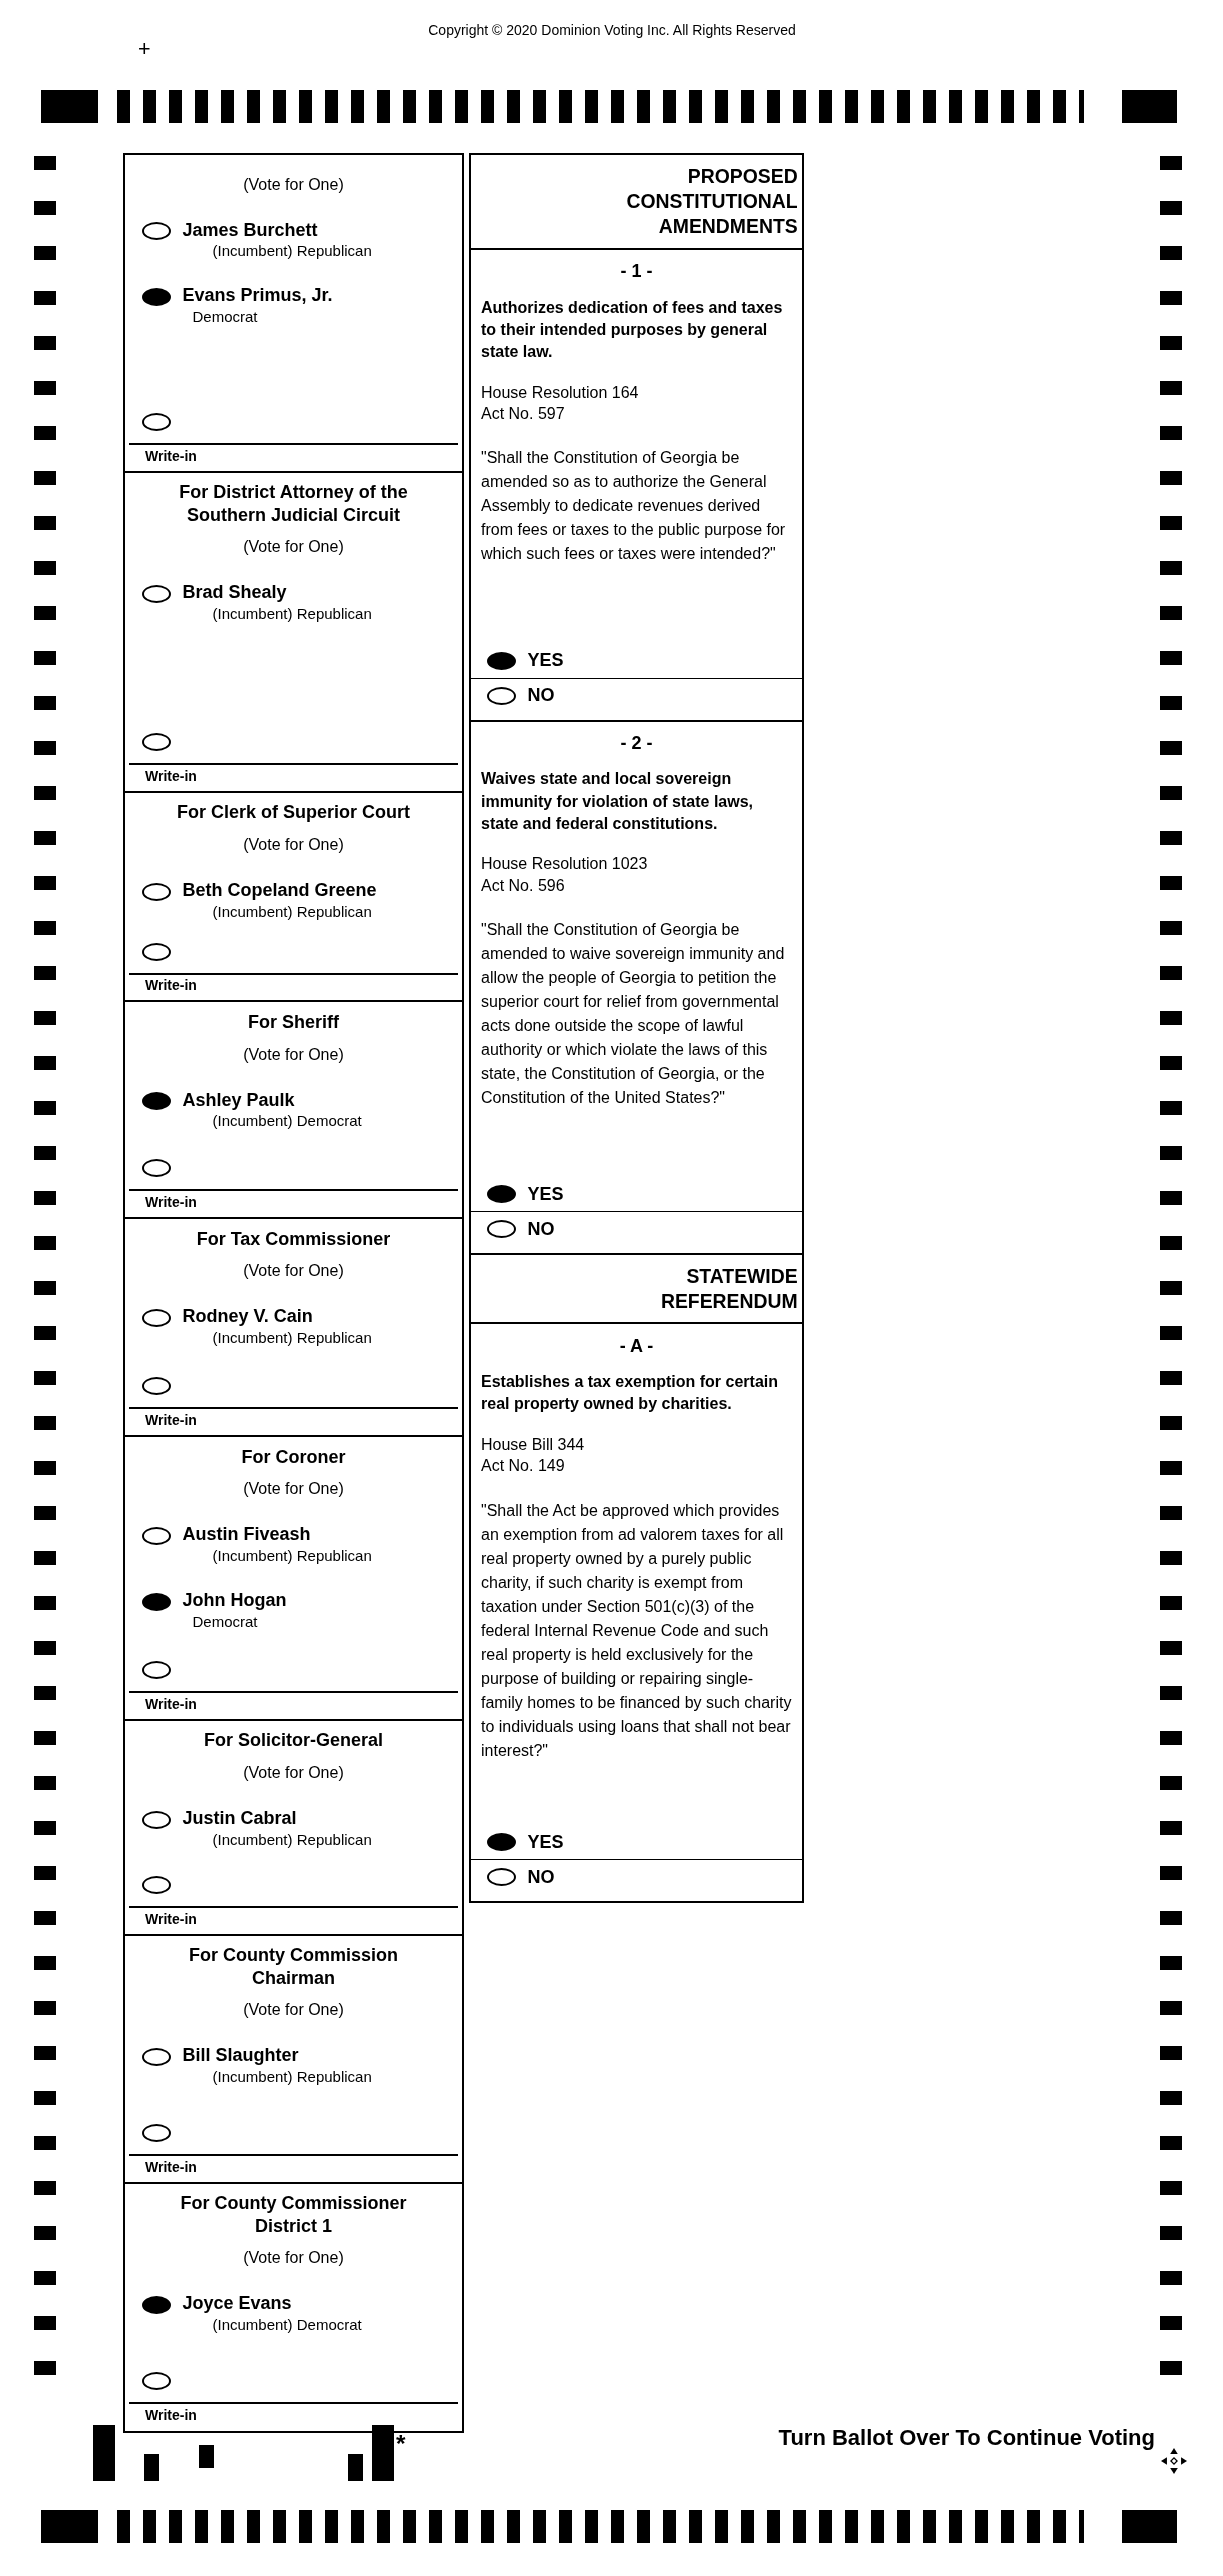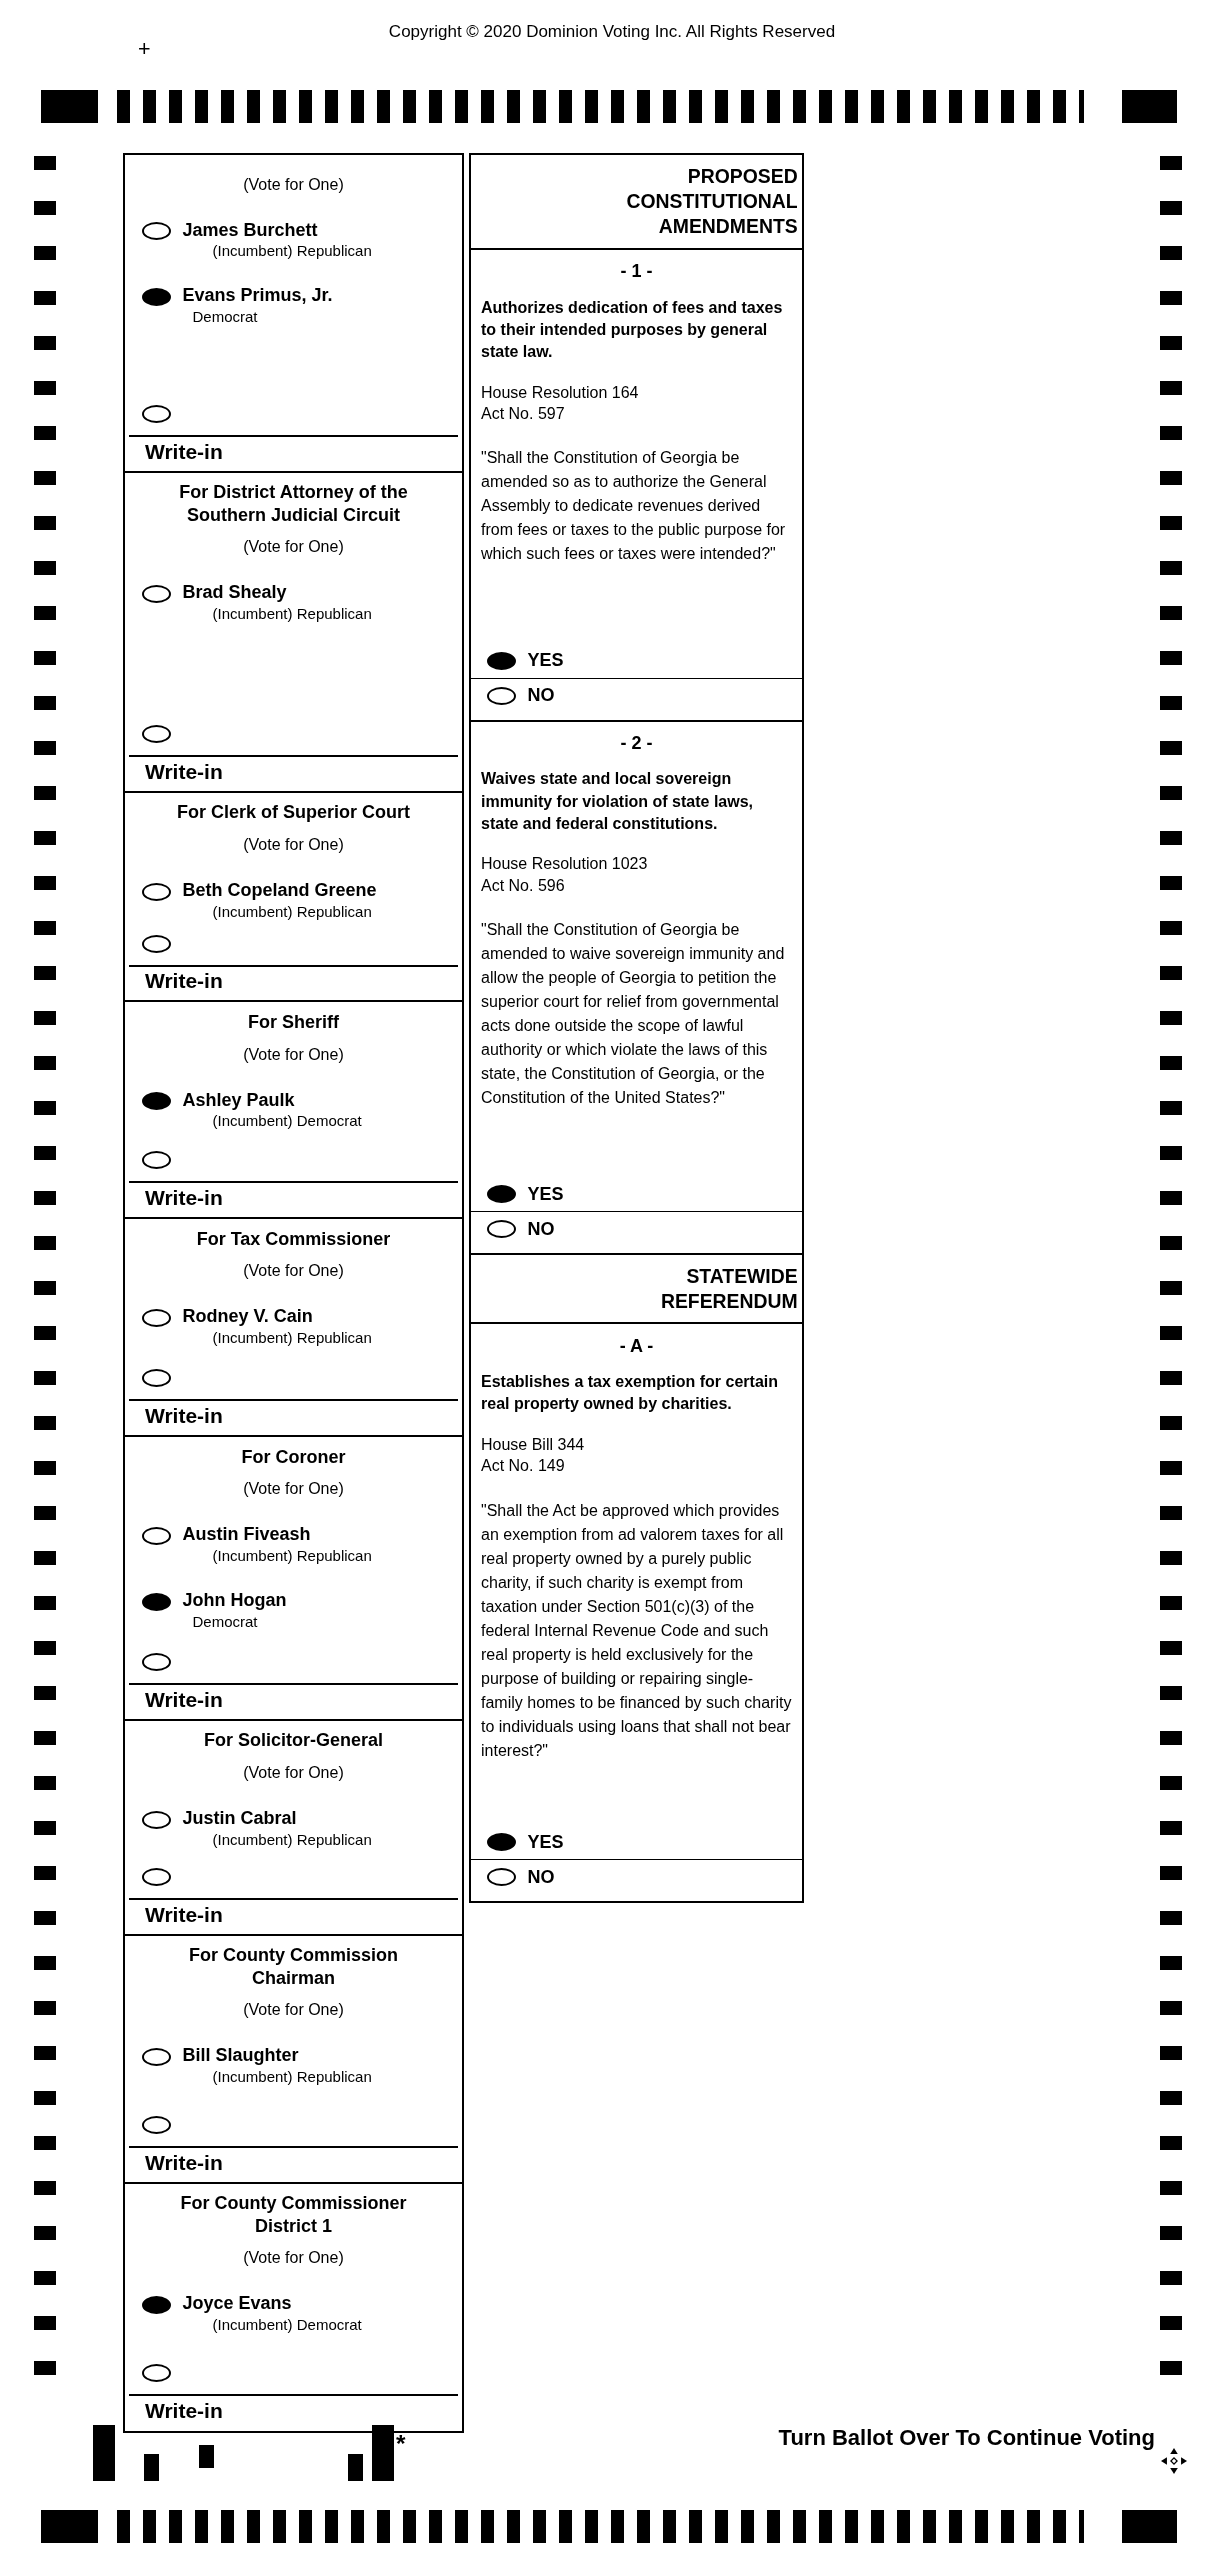--- a/index.html
+++ b/index.html
@@ -3,21 +3,21 @@
 <meta charset="utf-8">
 <style>
   * { margin:0; padding:0; box-sizing:border-box; }
   html,body { background:#fff; }
   body {
     width:1224px; height:2576px; position:relative; overflow:hidden;
     font-family:"Liberation Sans", sans-serif; color:#000;
   }
 
   
-  .copyright { position:absolute; top:21.5px; left:0; width:100%; text-align:center; font-size:17px; }
+  .copyright { position:absolute; top:21.5px; left:0; width:100%; text-align:center; font-size:14px; }
   .plus { position:absolute; left:138px; top:37px; font-size:21.5px; }
   .trow  { position:absolute; left:0; width:100%; height:33px; }
   .tblock{ position:absolute; top:0; height:33px; background:#000; }
   .tbars { position:absolute; left:117px; width:967px; top:0; height:33px;
            background:repeating-linear-gradient(90deg,#000 0 13px,transparent 13px 26px); }
   .tcol  { position:absolute; top:156px; width:21.5px; height:2231px;
            background:repeating-linear-gradient(180deg,#000 0 14.3px,transparent 14.3px 45px); }
   .rm    { position:absolute; background:#000; }
   .rstar { position:absolute; font-size:24.4px; font-weight:bold; }
 
@@ -34,21 +34,21 @@
   .cand    { display:flex; align-items:flex-start; gap:11.5px; padding-left:17px; margin-top:26px; }
   .oval    { display:inline-block; width:29px; height:18px; border:2.2px solid #000;
              border-radius:50%; background:#fff; flex:0 0 auto; margin-top:2.9px; }
   .oval.filled { background:#000; }
   .cand-name   { font-weight:bold; font-size:18px; line-height:1.15; }
   .cand-detail { font-size:15px; margin-top:2.2px; padding-left:10px; }
   .cand-detail .b { font-weight:normal;margin-left:20px; }
   .writein { margin-top:auto; }
   .wi-oval-row { padding-left:17px; margin-bottom:10px; }
   .wline  { border-top:2.2px solid #000; margin:0 3.6px; }
-  .wlabel { font-weight:bold; font-size:21px; padding:2.9px 0 7.2px 20px; }
+  .wlabel { font-weight:bold; font-size:14px; padding:2.9px 0 7.2px 20px; }
 
   
   .hdr { text-align:center; justify-content:center; padding:5.7px 4.3px;align-items:flex-end; }
   .hdr-line { font-weight:bold; font-size:19.4px; line-height:1.28; }
   .m-num     { text-align:center; font-weight:bold; font-size:18px; padding-top:11.5px; }
   .m-summary { font-weight:bold; font-size:16px; line-height:1.38; padding:0 10px; margin-top:14.3px; }
   .m-refs    { font-size:16px; line-height:1.35; padding:0 10px; margin-top:18.7px; }
   .m-question{ font-size:16px; line-height:1.5; padding:0 10px; margin-top:21.5px; }
   .m-choices { margin-top:auto; padding-bottom:7.2px; }
   .choice    { display:flex; align-items:center; gap:11.5px; padding:6.5px 0 6.5px 16px; }

